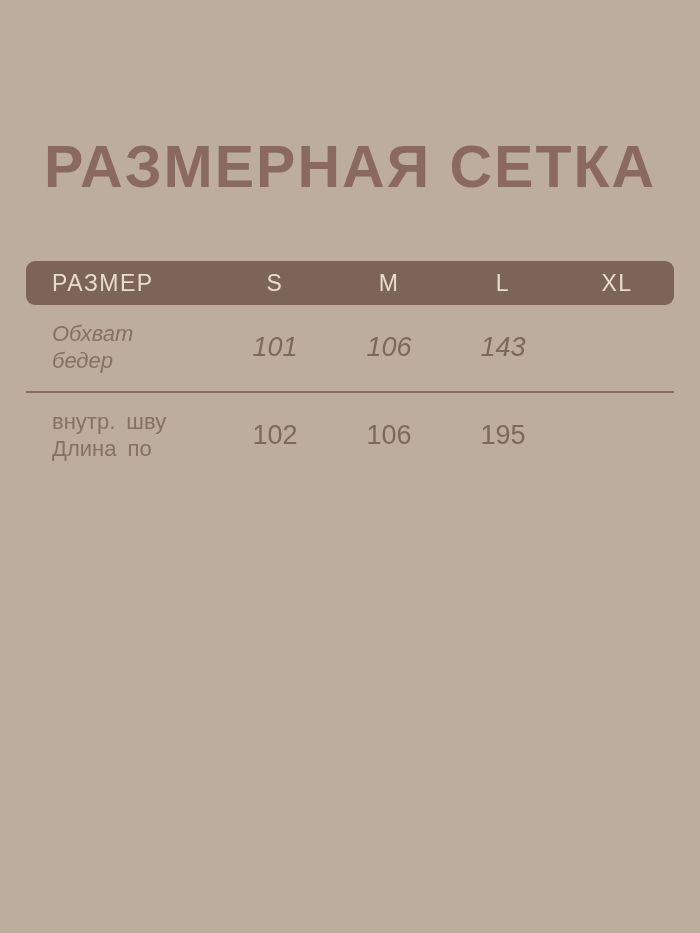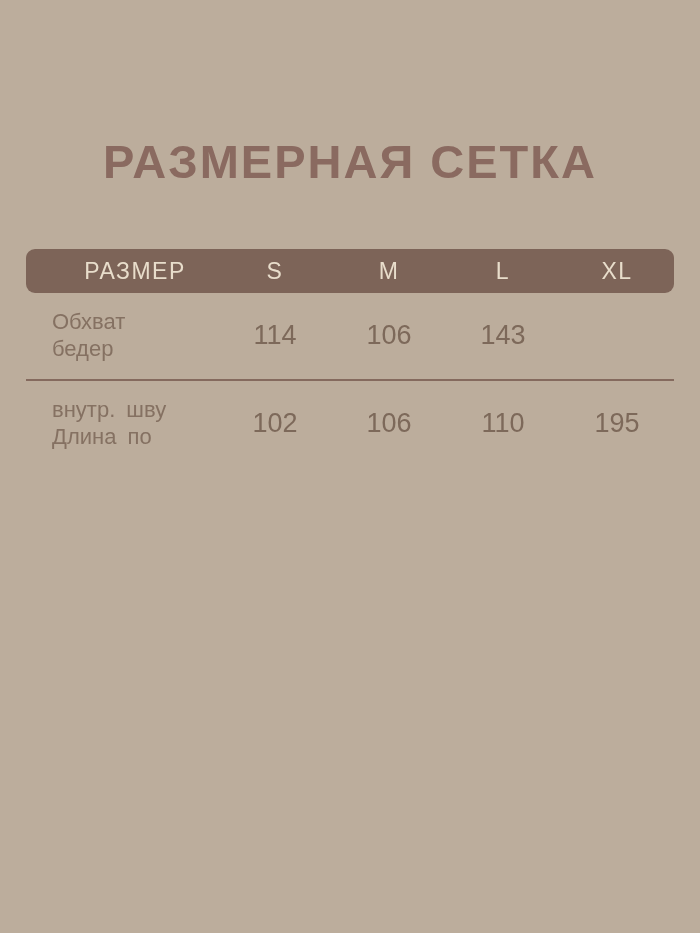--- a/index.html
+++ b/index.html
@@ -12,21 +12,21 @@
     width: 700px;
     height: 933px;
     background: #bcad9c;
     font-family: "Liberation Sans", sans-serif;
     overflow: hidden;
   }
   .page-title {
     margin: 0;
     padding-top: 138px;
     text-align: center;
-    font-size: 47px;
+    font-size: 59px;
     line-height: 1;
     font-weight: bold;
     letter-spacing: 2px;
     color: #8a6a60;
   }
   .size-table {
     width: 648px;
     margin: 64px auto 0;
   }
   .grid-row {
@@ -39,28 +39,29 @@
     background: #7d6458;
     border-radius: 9px;
     color: #e8ddcb;
   }
   .header-cell {
     text-align: center;
     font-size: 23px;
     letter-spacing: 1.5px;
   }
   .header-cell.first {
-    text-align: center;
+    text-align: left;
     padding-left: 26px;
   }
   .data-row {
     padding: 15px 0 17px;
   }
   .data-row.bordered {
     border-bottom: 2px solid #856a5e;
+    font-style: italic;
   }
   .row-label {
     padding-left: 26px;
     font-size: 22px;
     line-height: 27px;
     color: #857162;
     word-spacing: 5px;
   }
   .size-value {
     text-align: center;
@@ -83,30 +84,29 @@
       <div class="header-cell">M</div>
       <div class="header-cell">L</div>
       <div class="header-cell">XL</div>
     </div>
 
     <div class="grid-row data-row bordered">
       <div class="row-label">
         <div>Обхват</div>
         <div>бедер</div>
       </div>
-      <div class="size-value">114</div>
+      <div class="size-value">101</div>
       <div class="size-value">106</div>
       <div class="size-value">143</div>
     </div>
 
     <div class="grid-row data-row">
       <div class="row-label">
         <div>внутр. шву</div>
         <div>Длина по</div>
       </div>
       <div class="size-value">102</div>
       <div class="size-value">106</div>
-      <div class="size-value">110</div>
       <div class="size-value">195</div>
     </div>
 
   </div>
 </div>
 
 </body></html>

